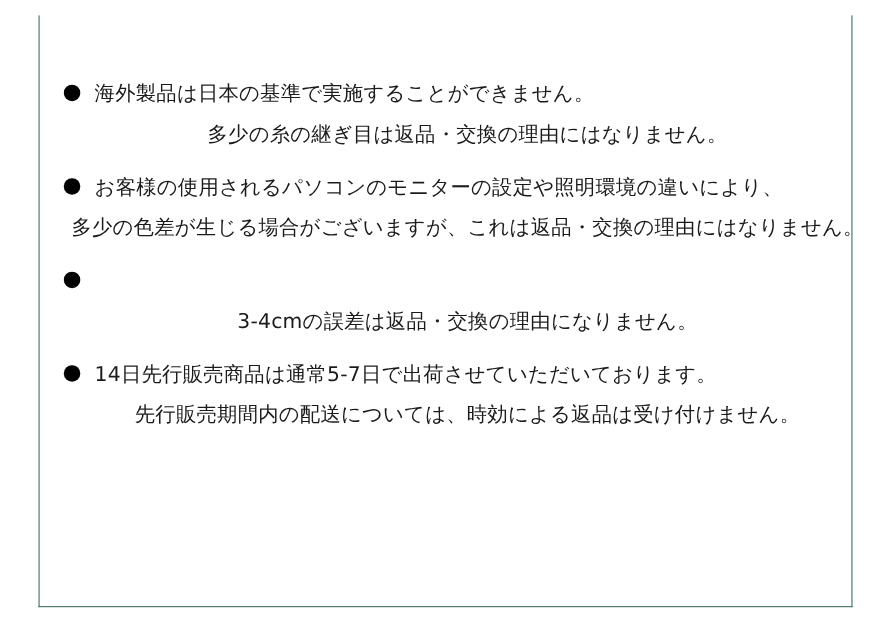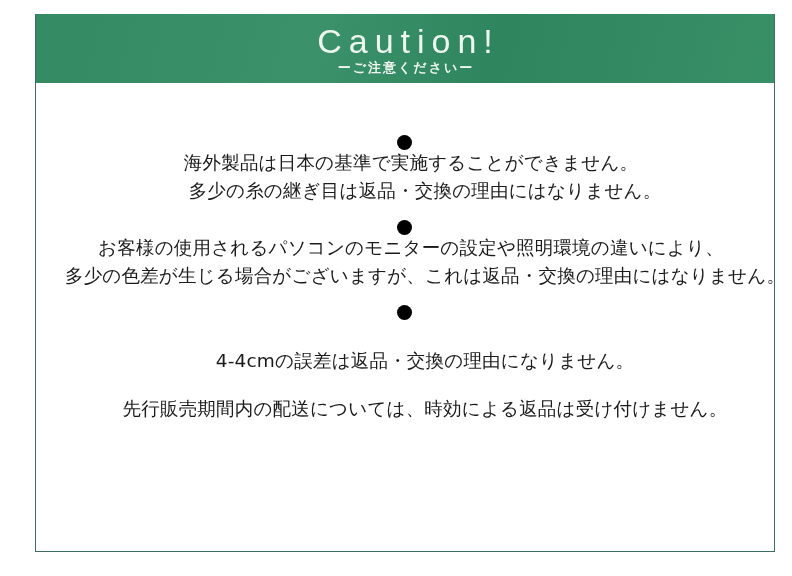--- a/index.html
+++ b/index.html
@@ -64,45 +64,40 @@
   .notice {
     margin-bottom: 11px;
   }
   .line {
     height: 37px;
     display: flex;
     align-items: center;
     font-size: 18.5px;
     letter-spacing: 0.2px;
     white-space: nowrap;
-    flex-direction: column;
   }
   .line.first .bullet {
     flex: 0 0 auto;
     width: 15px;
     height: 15px;
     margin-right: 13px;
     border-radius: 50%;
     background: var(--bullet, #000000);
   }
   .line.cont {
     padding-left: 28px;
     justify-content: center;
   }
 </style>
 </head>
 <body>
 
 <div class="stage">
   <div class="caution-box">
 
-    <div class="header-band">
-      <div class="caution-title">Caution!</div>
-      <div class="caution-subtitle">ーご注意くださいー</div>
-    </div>
 
     <div class="notices">
 
       <div class="notice">
         <div class="line first">
           <span class="bullet"></span>
           <span>海外製品は日本の基準で実施することができません。</span>
         </div>
         <div class="line cont">
           <span>多少の糸の継ぎ目は返品・交換の理由にはなりません。</span>
@@ -117,25 +112,29 @@
         <div class="line cont">
           <span>多少の色差が生じる場合がございますが、これは返品・交換の理由にはなりません。</span>
         </div>
       </div>
 
       <div class="notice">
         <div class="line first">
           <span class="bullet"></span>
         </div>
         <div class="line cont">
-          <span>4-4cmの誤差は返品・交換の理由になりません。</span>
+          <span>3-4cmの誤差は返品・交換の理由になりません。</span>
         </div>
       </div>
 
       <div class="notice">
+        <div class="line first">
+          <span class="bullet"></span>
+          <span>14日先行販売商品は通常5-7日で出荷させていただいております。</span>
+        </div>
         <div class="line cont">
           <span>先行販売期間内の配送については、時効による返品は受け付けません。</span>
         </div>
       </div>
 
     </div>
   </div>
 </div>
 
 </body></html>

